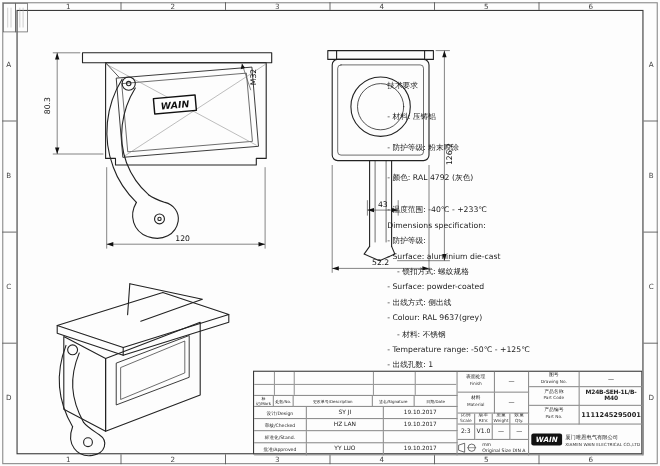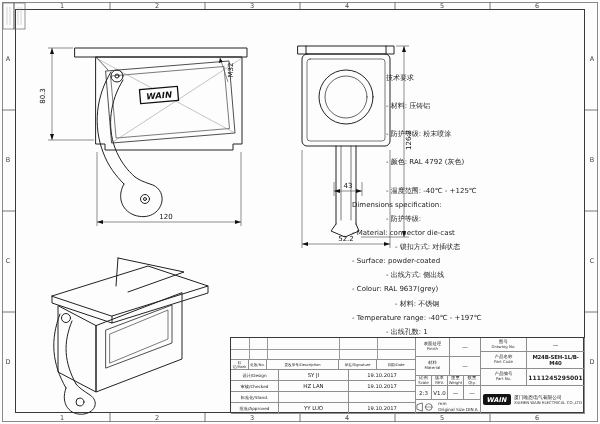--- a/index.html
+++ b/index.html
@@ -187,40 +187,40 @@
       <path d="M106,330 L172,305 L172,343 L106,368 Z" stroke-width="0.8"></path>
       <path d="M110,334 L168,310 L168,339 L110,363 Z" stroke-width="0.6"></path>
       <circle cx="66" cy="318" r="4.5"></circle>
       <path d="M60,314 C50,340 52,364 66,388"></path>
       <path d="M72,321 C63,343 64,362 76,384"></path>
       <path d="M66,388 C60,404 70,416 84,414 C96,412 99,401 90,395 C84,391 79,388 76,384"></path>
       <circle cx="80" cy="402" r="4"></circle>
     </g>
   </svg>
 
-  <div class="spec-block" style="left:386px;top:55px">
+  <div class="spec-block" style="left:352px;top:55px">
     <div>技术要求</div>
     <div>- 材料: 压铸铝</div>
     <div>- 防护等级: 粉末喷涂</div>
     <div>- 颜色: RAL 4792 (灰色)</div>
-    <div>- 温度范围: -40℃ - +125℃</div>
+    <div>- 温度范围: -40℃ - +233℃</div>
     <div>- 防护等级:</div>
-    <div>    - 锁扣方式: 对插状态</div>
+    <div>    - 锁扣方式: 螺纹规格</div>
     <div>- 出线方式: 侧出线</div>
     <div>    - 材料: 不锈钢</div>
     <div>- 出线孔数: 1</div>
     <div>- 螺纹规格: M40</div>
   </div>
 
   <div class="spec-block" style="left:352px;top:182px">
     <div>Dimensions specification:</div>
-    <div>- Material: connector die-cast</div>
+    <div>- Surface: aluminium die-cast</div>
     <div>- Surface: powder-coated</div>
     <div>- Colour: RAL 9637(grey)</div>
-    <div>- Temperature range: -40℃ - +197℃</div>
+    <div>- Temperature range: -50℃ - +125℃</div>
     <div>- Degree of protection: IP67</div>
     <div>  (acc.to IEC 60529 for coupled connector)</div>
     <div>- Locking element:</div>
     
     
     
     
     
   </div>
 

